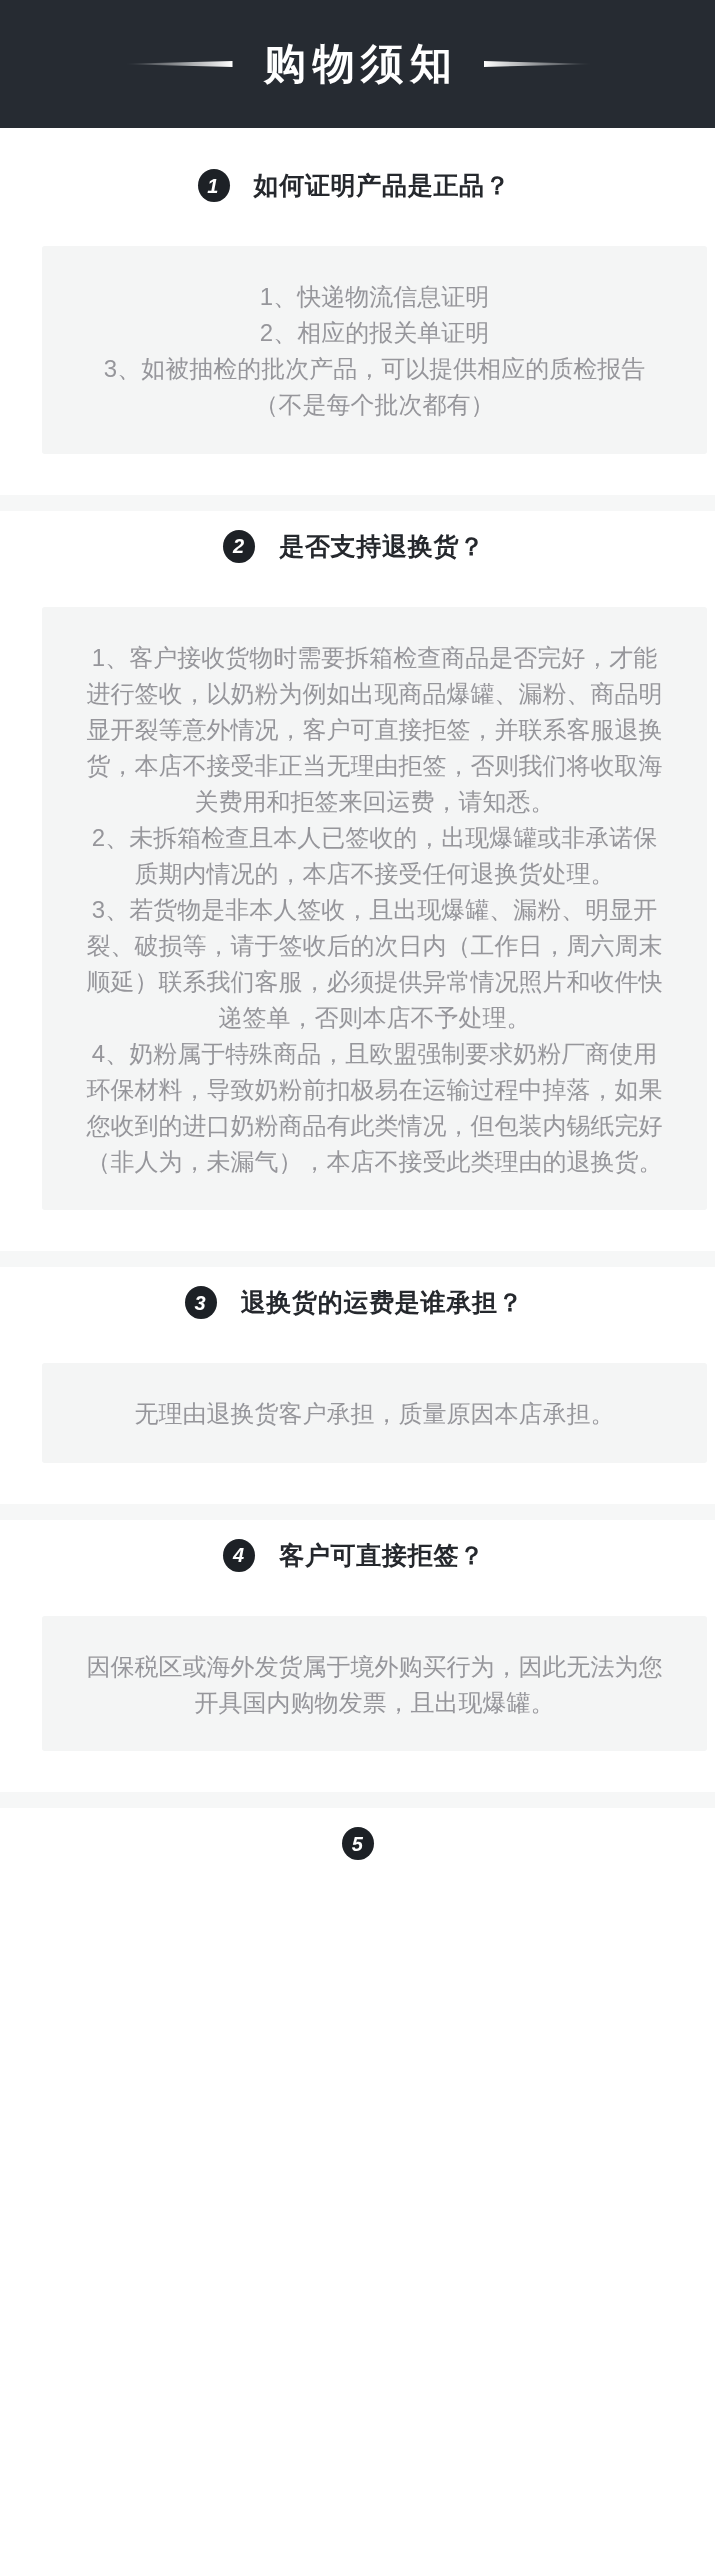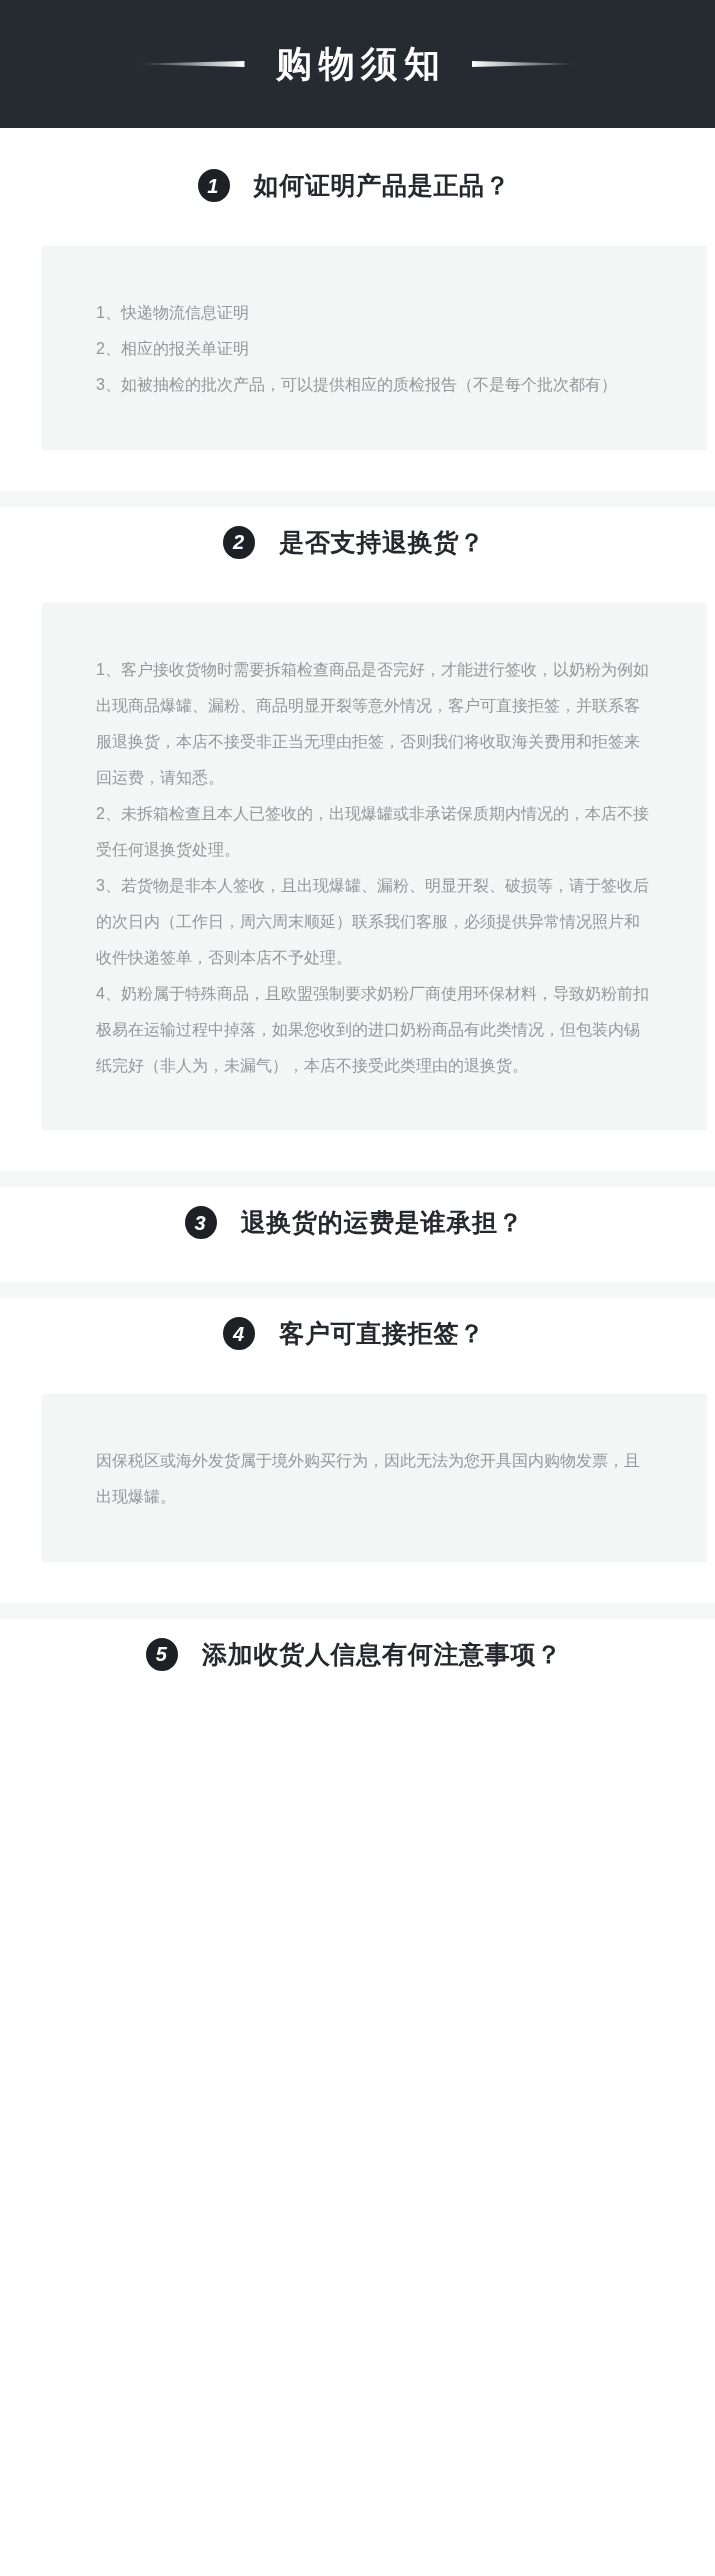--- a/index.html
+++ b/index.html
@@ -7,21 +7,21 @@
     width:716px;min-height:2576px;
     font-family:"Liberation Sans","DejaVu Sans",sans-serif;
     -webkit-font-smoothing:antialiased;
   }
   
   .header{
     height:128px;background:#262b32;
     display:flex;align-items:center;justify-content:center;gap:25px;
   }
   .header-title{
-    color:#ffffff;font-size:36px;font-weight:800;
+    color:#ffffff;font-size:42px;font-weight:800;
     letter-spacing:6.6px;line-height:1;margin:0;padding-left:6.6px;
   }
   .hline{width:116px;height:6px;position:relative;}
   .hline-left{
     background:linear-gradient(to left,#ffffff,rgba(255,255,255,0) 92%);
     clip-path:polygon(0 50%,100% 0,100% 100%);
   }
   .hline-right{
     background:linear-gradient(to right,#ffffff,rgba(255,255,255,0) 92%);
     clip-path:polygon(0 0,100% 50%,0 100%);
@@ -45,22 +45,22 @@
     margin:8px;font-size:25px;font-weight:800;color:#25282d;
     letter-spacing:0.7px;line-height:1.15;
   }
   
   .qbox{
     margin-top:42px;margin-left:42px;width:665px;box-sizing:border-box;
     background:#f4f5f5;border-radius:2.7px;
     padding:33px 38px 30.5px 38px;
   }
   .qbox p{
-    margin:16px;font-size:16px;line-height:36px;color:#96969b;
-    white-space:pre-line;overflow-wrap:anywhere;text-align:left;
+    margin:0;font-size:24px;line-height:36px;color:#96969b;
+    white-space:pre-line;overflow-wrap:anywhere;text-align:center;
   }
   .qbox p + p{margin-top:36px;}
   
   .sep{margin-top:41px;height:16px;width:716px;background:#f6f7f7;}
 </style>
 </head>
 <body>
 
 <header class="header">
   <div class="hline hline-left"></div>
@@ -101,20 +101,23 @@
 
 <div class="sep"></div>
 
 <section class="section section-3">
   <div class="qrow">
     <div class="badge">
         <span>3</span>
       </div>
     <h2 class="qtitle">退换货的运费是谁承担？</h2>
   </div>
+  <div class="qbox">
+    <p>无理由退换货客户承担，质量原因本店承担。</p>
+  </div>
 </section>
 
 <div class="sep"></div>
 
 <section class="section section-4">
   <div class="qrow">
     <div class="badge">
         <span>4</span>
       </div>
     <h2 class="qtitle">客户可直接拒签？</h2>
@@ -124,16 +127,15 @@
   </div>
 </section>
 
 <div class="sep"></div>
 
 <section class="section section-5">
   <div class="qrow">
     <div class="badge">
         <span>5</span>
       </div>
-    <h2 class="qtitle">添加收货人信息有何注意事项？</h2>
   </div>
 </section>
 
 
 </body></html>

